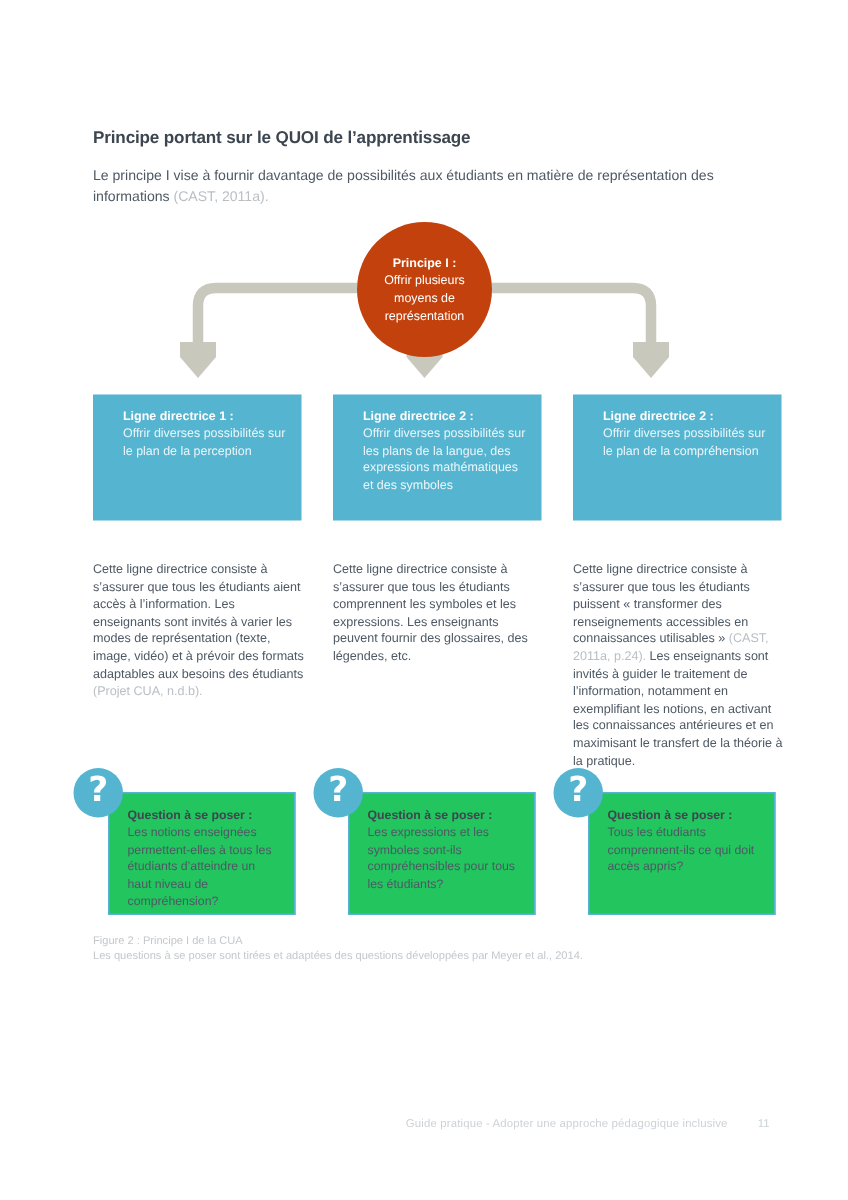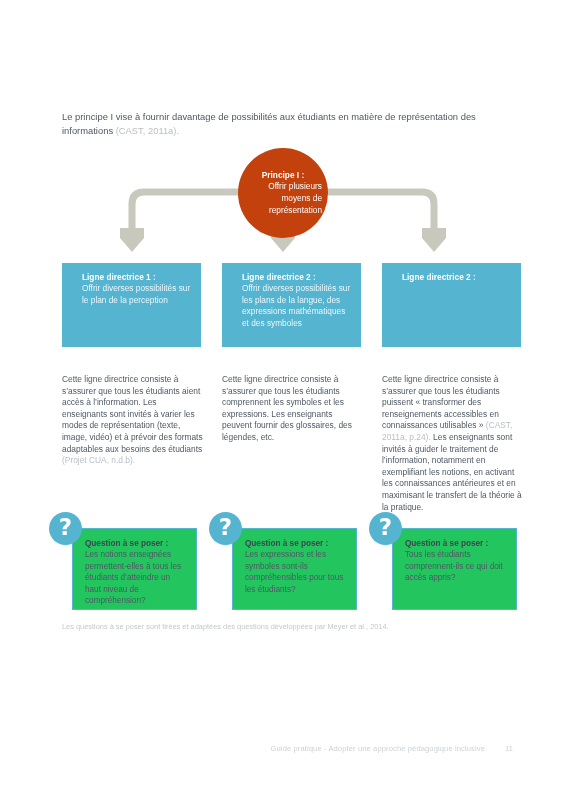--- a/index.html
+++ b/index.html
@@ -72,21 +72,21 @@
     justify-content: center;
     text-align: center;
     box-sizing: border-box;
     padding: 0 6px;
   }
   .circle-text {
     font-size: 8.3px;
     line-height: 11.6px;
   }
   .circle-text .t1 { font-weight: bold; display: block; }
-  .circle-text .t2 { display: block; text-align: right; }
+  .circle-text .t2 { display: block; }
 
   
   .gbox {
     position: absolute;
     top: 263px;
     width: 139px;
     height: 84px;
     background: #55b4d0;
     box-sizing: border-box;
     padding: 9px 10px 0 20px;
@@ -194,20 +194,21 @@
     top: 744px;
     font-size: 7.6px;
     color: #cdd2d6;
   }
 </style>
 </head>
 <body>
 
 <div class="page">
 
+  <h1 class="heading">Principe portant sur le QUOI de l’apprentissage</h1>
 
   <p class="intro"><span>Le principe I vise à fournir davantage de possibilités aux étudiants en matière de représentation des informations </span><span class="cite">(CAST, 2011a).</span></p>
 
   <svg class="connectors" width="565" height="800" viewBox="0 0 565 800">
     <g fill="none" stroke="#c8c8bd" stroke-width="7" stroke-linecap="butt">
 
       <path d="M 238 192 L 144 192 Q 132 192 132 204 L 132 228"></path>
 
       <path d="M 328 192 L 422 192 Q 434 192 434 204 L 434 228"></path>
 
@@ -230,20 +231,21 @@
   <div class="gbox c1">
     <div class="gtitle">Ligne directrice 1 :</div>
     <div class="gbody">Offrir diverses possibilités sur le plan de la perception</div>
   </div>
   <div class="gbox c2">
     <div class="gtitle">Ligne directrice 2 :</div>
     <div class="gbody">Offrir diverses possibilités sur les plans de la langue, des expressions mathématiques et des symboles</div>
   </div>
   <div class="gbox c3">
     <div class="gtitle">Ligne directrice 2 :</div>
+    <div class="gbody">Offrir diverses possibilités sur le plan de la compréhension</div>
   </div>
 
   <div class="col c1"><span>Cette ligne directrice consiste à s’assurer que tous les étudiants aient accès à l’information. Les enseignants sont invités à varier les modes de représentation (texte, image, vidéo) et à prévoir des formats adaptables aux besoins des étudiants </span><span class="cite">(Projet CUA, n.d.b).</span></div>
 
   <div class="col c2"><span>Cette ligne directrice consiste à s’assurer que tous les étudiants comprennent les symboles et les expressions. Les enseignants peuvent fournir des glossaires, des légendes, etc.</span></div>
 
   <div class="col c3"><span>Cette ligne directrice consiste à s’assurer que tous les étudiants puissent « transformer des renseignements accessibles en connaissances utilisables » </span><span class="cite">(CAST, 2011a, p.24).</span><span> Les enseignants sont invités à guider le traitement de l’information, notamment en exemplifiant les notions, en activant les connaissances antérieures et en maximisant le transfert de la théorie à la pratique.</span></div>
 
   <div class="qcard c1">
     <div class="qtitle">Question à se poser :</div>
@@ -263,19 +265,20 @@
 
   <div class="qcard c3">
     <div class="qtitle">Question à se poser :</div>
     <div class="qbody">Tous les étudiants comprennent-ils ce qui doit accès appris?</div>
   </div>
   <div class="qbadge c3">
       <span>?</span>
     </div>
 
   <div class="caption">
+    <div>Figure 2 : Principe I de la CUA</div>
     <div>Les questions à se poser sont tirées et adaptées des questions développées par Meyer et al., 2014.</div>
   </div>
 
   <div class="footer-text">Guide pratique - Adopter une approche pédagogique inclusive</div>
   <div class="footer-page">11</div>
 
 </div>
 
 </body></html>

